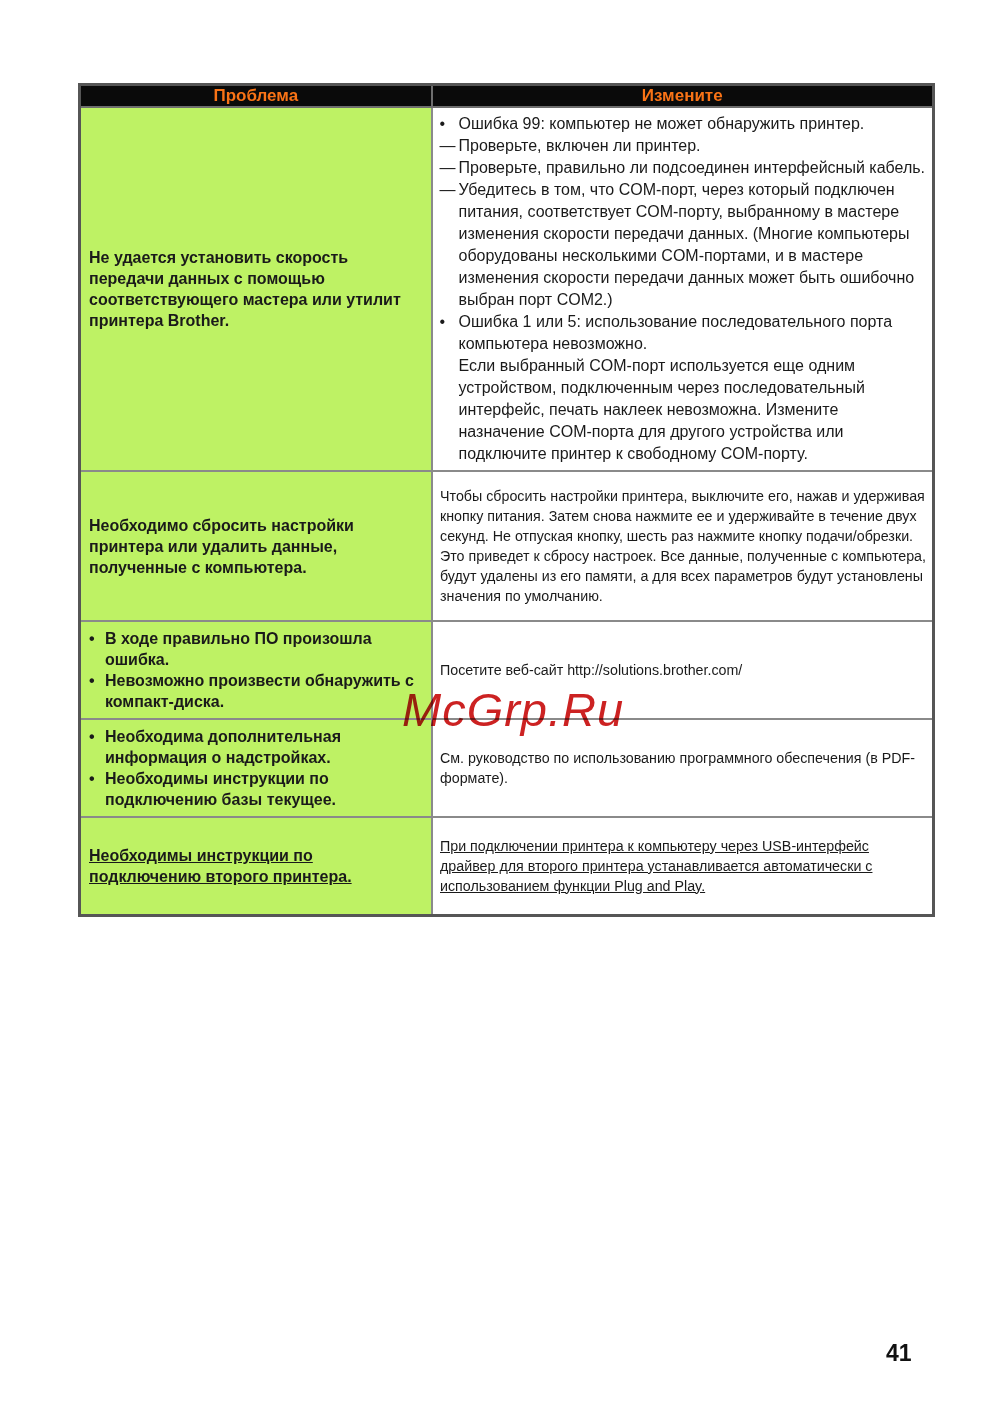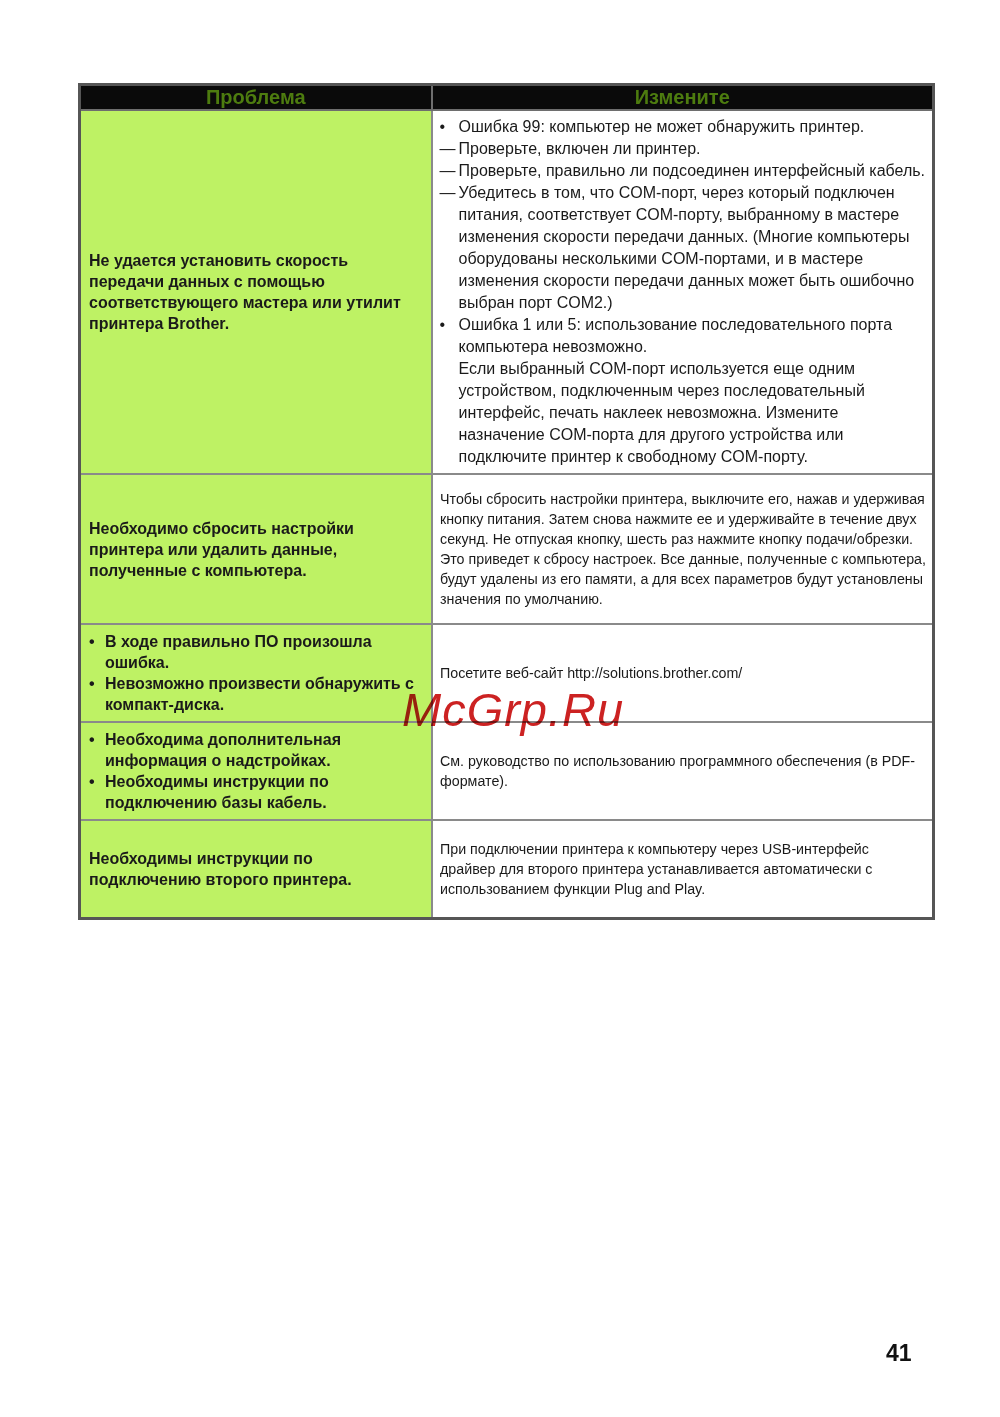--- a/index.html
+++ b/index.html
@@ -19,22 +19,22 @@
     width: 854px;
     border-collapse: collapse;
     table-layout: fixed;
     border: 3px solid #565656;
   }
   col.c1 { width: 352px; }
   col.c2 { width: 502px; }
 
   th {
     background: #0a0a0a;
-    color: #4d7c0f;
-    font-size: 20px;
+    color: #f97316;
+    font-size: 17px;
     font-weight: bold;
     height: 20px;
     text-align: center;
     vertical-align: middle;
     border: 2px solid #6e6e6e;
     padding: 0;
   }
   td {
     border: 2px solid #8a8a8a;
     vertical-align: middle;
@@ -51,21 +51,21 @@
     font-size: 16px;
     line-height: 22px;
     padding: 5px 6px 5px 7px;
   }
 
   tr.body-0 { height: 361px; }
   tr.body-1 { height: 150px; }
   tr.body-2 { height: 54px; }
   tr.body-3 { height: 92px; }
   tr.body-4 { height: 90px; }
-  tr.body-5 { height: 98px; }
+  tr.body-5 { height: 98px; text-decoration: underline; }
 
   .cellwrap { width: 100%; }
   .cellwrap.cond {
     font-size: 15.5px;
     line-height: 20px;
     transform: scaleX(0.92);
     transform-origin: 0 50%;
     width: 108.7%;
   }
   .item { display: flex; align-items: flex-start; margin: 0; }
@@ -187,21 +187,21 @@
   </tr>
         <tr class="body-4">
     <td class="problem">
             <div class="cellwrap">
               <div class="item">
                 <span class="mk">•</span>
                 <span class="tx">Необходима дополнительная информация о надстройках.</span>
               </div>
               <div class="item">
                 <span class="mk">•</span>
-                <span class="tx">Необходимы инструкции по подключению базы кабель.</span>
+                <span class="tx">Необходимы инструкции по подключению базы текущее.</span>
               </div>
             </div>
           </td>
     <td class="solution">
             <div class="cellwrap cond">
               <div class="item">
                 <span class="tx">См. руководство по использованию программного обеспечения (в PDF-формате).</span>
               </div>
             </div>
           </td>

